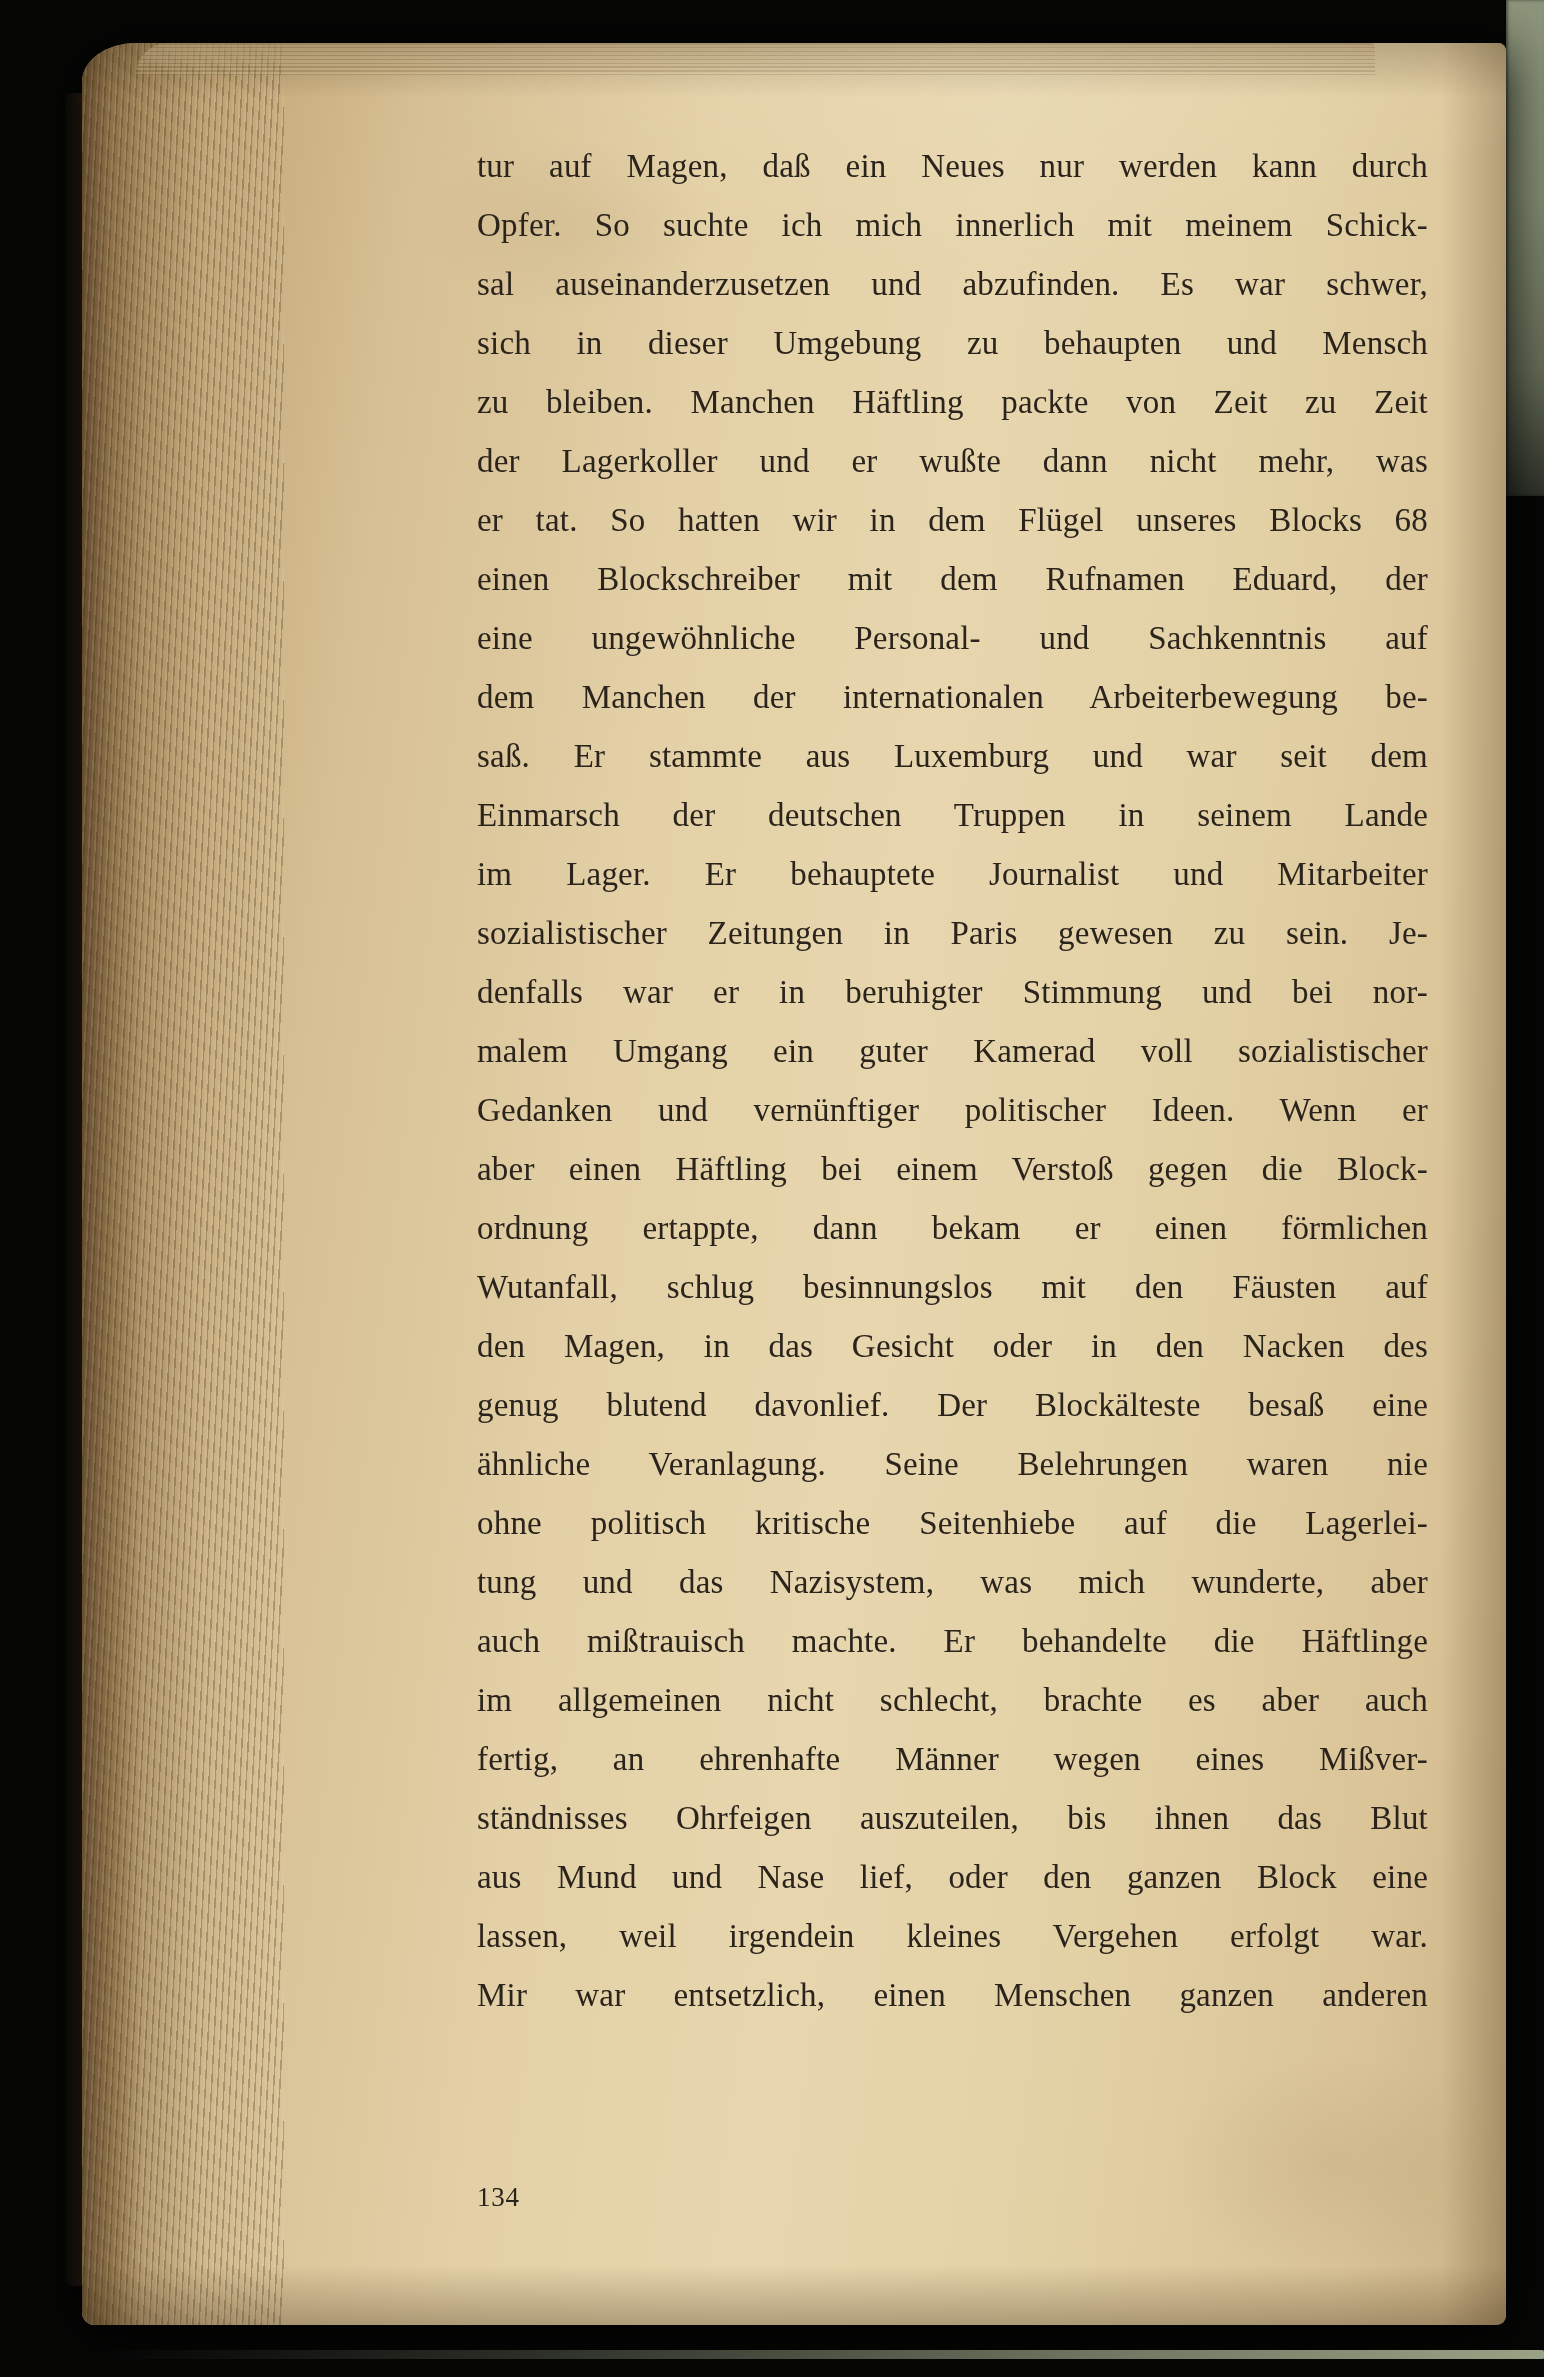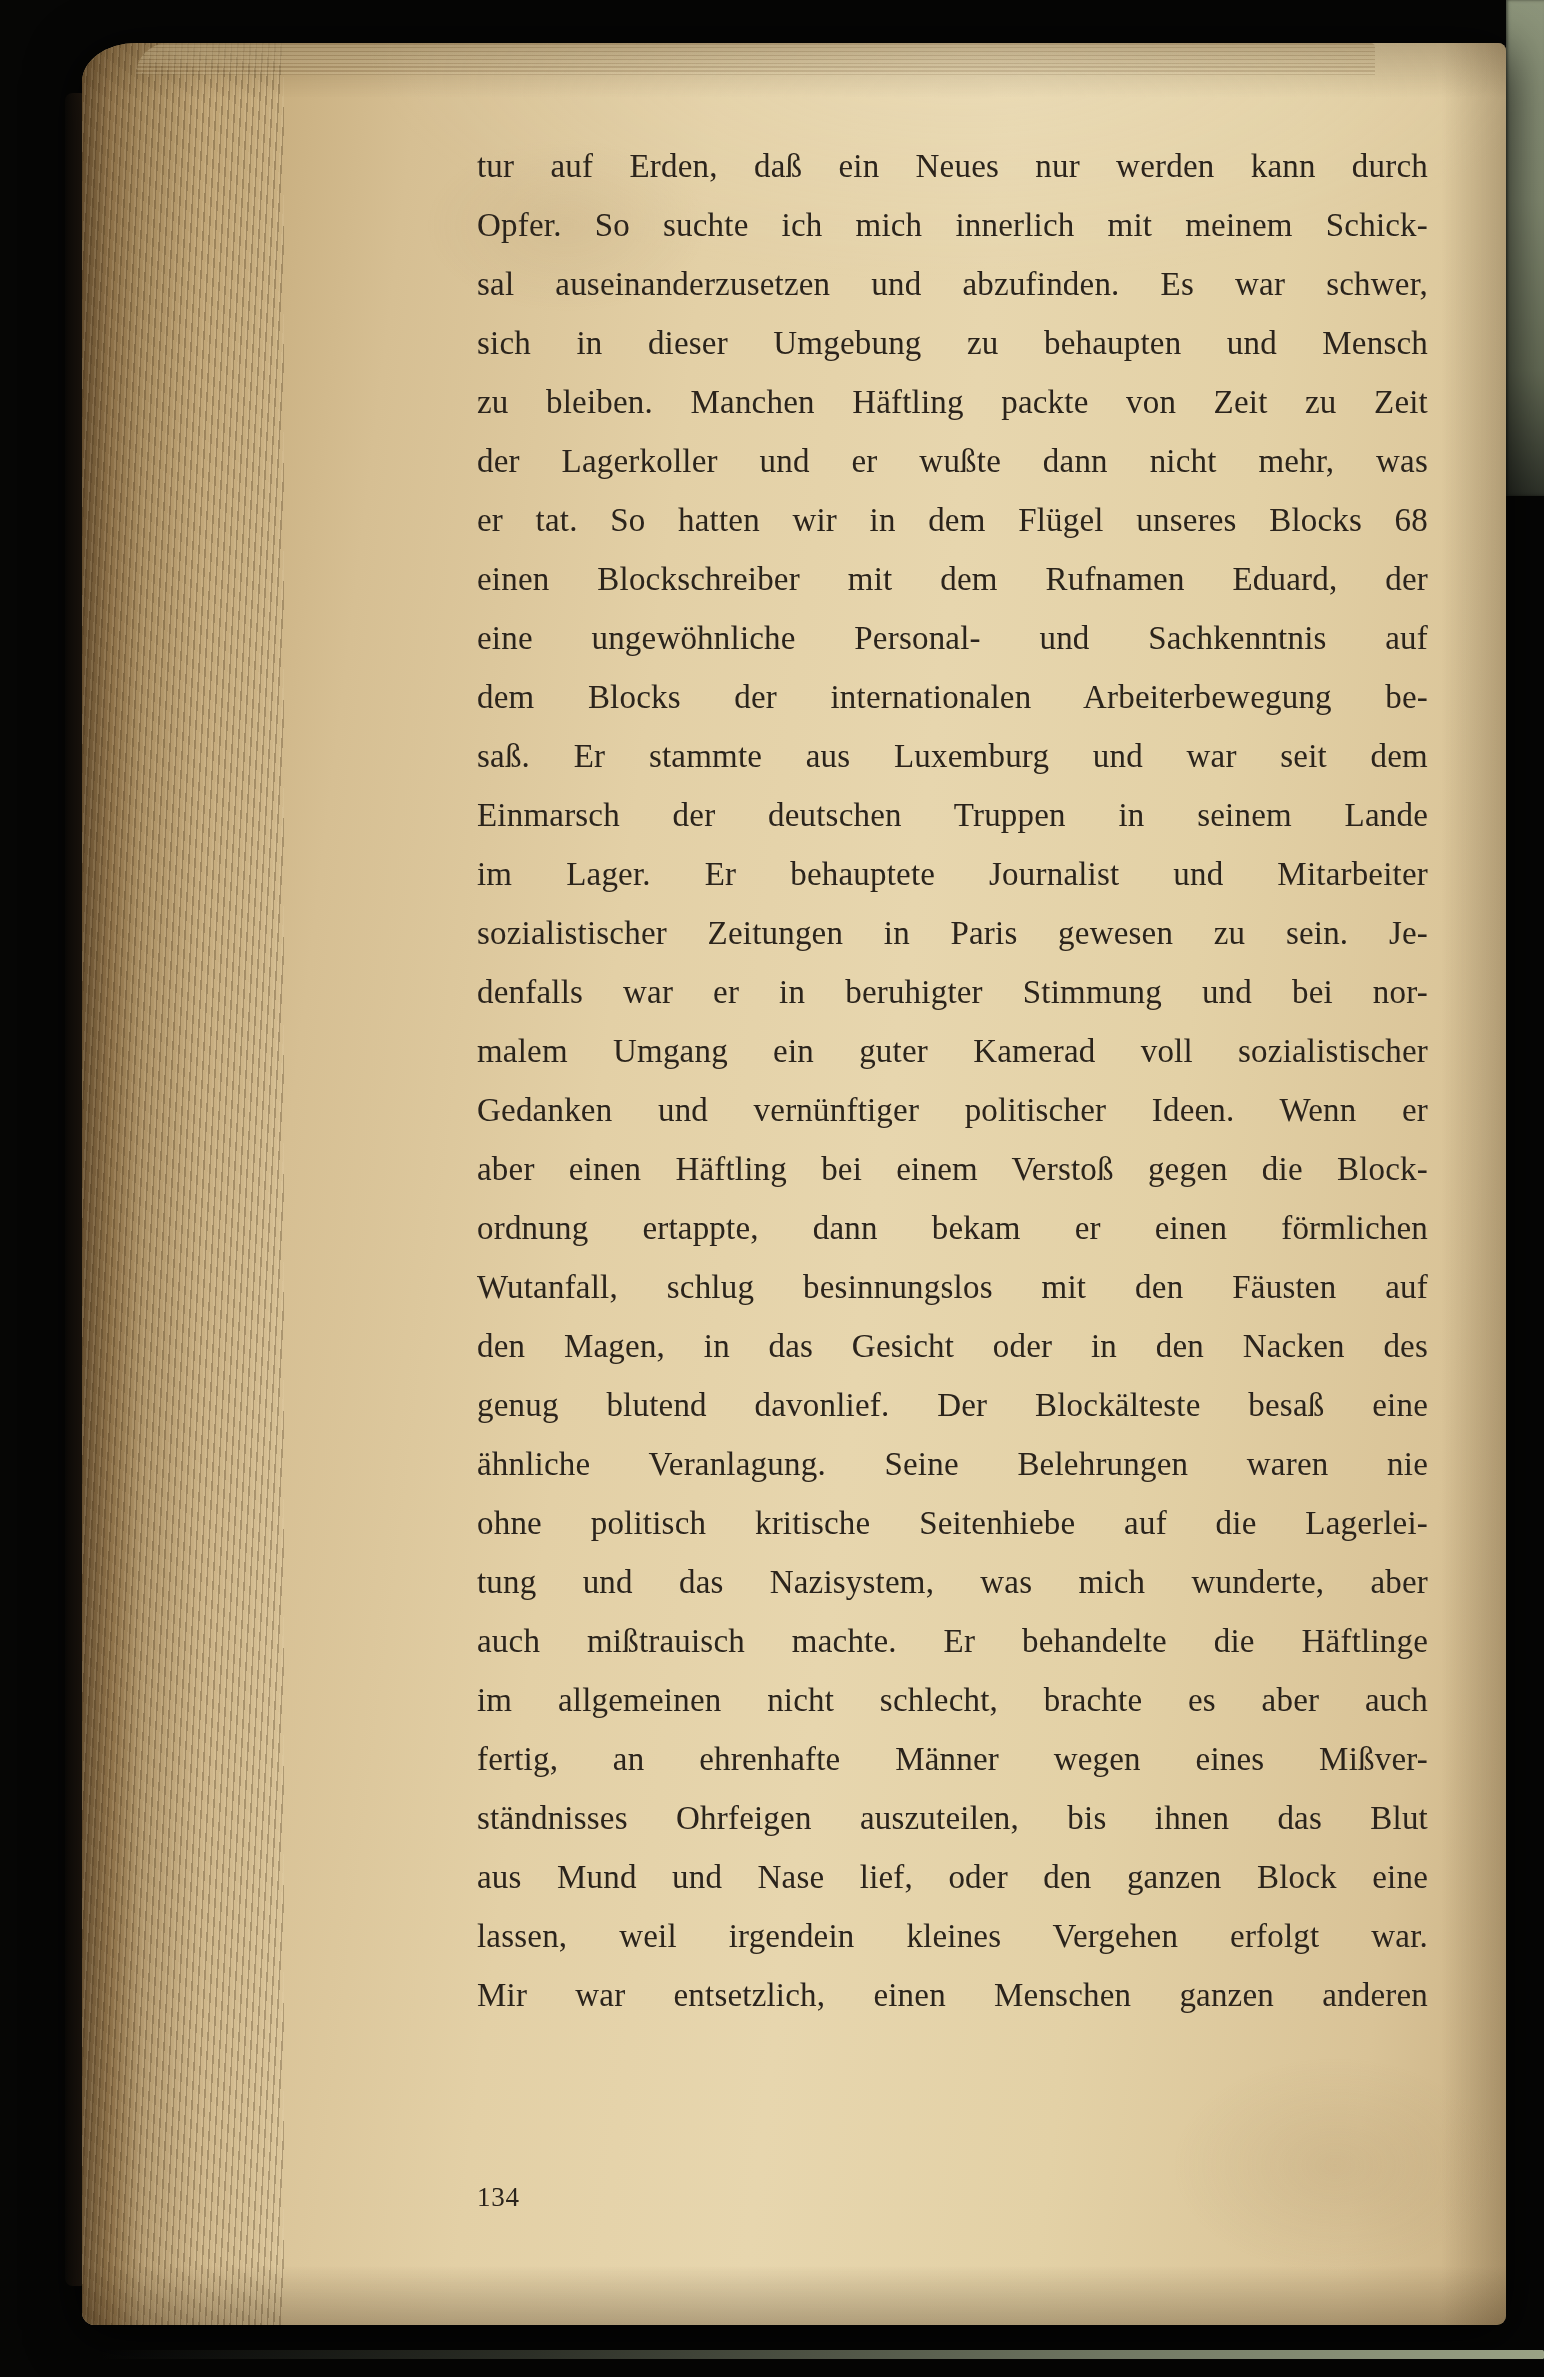--- a/index.html
+++ b/index.html
@@ -144,30 +144,30 @@
   <div class="book-board"></div>
 
   <div class="cover-strip"></div>
 
   <div class="page">
     <div class="edge-texture"></div>
     <div class="top-edge-texture"></div>
     <div class="page-shading"></div>
 
     <div class="textblock">
-        <div class="text-line">tur auf Erden, daß ein Neues nur werden kann durch</div>
+        <div class="text-line">tur auf Magen, daß ein Neues nur werden kann durch</div>
         <div class="text-line">Opfer. So suchte ich mich innerlich mit meinem Schick-</div>
         <div class="text-line">sal auseinanderzusetzen und abzufinden. Es war schwer,</div>
         <div class="text-line">sich in dieser Umgebung zu behaupten und Mensch</div>
         <div class="text-line">zu bleiben. Manchen Häftling packte von Zeit zu Zeit</div>
         <div class="text-line">der Lagerkoller und er wußte dann nicht mehr, was</div>
         <div class="text-line">er tat. So hatten wir in dem Flügel unseres Blocks 68</div>
         <div class="text-line">einen Blockschreiber mit dem Rufnamen Eduard, der</div>
         <div class="text-line">eine ungewöhnliche Personal- und Sachkenntnis auf</div>
-        <div class="text-line">dem Blocks der internationalen Arbeiterbewegung be-</div>
+        <div class="text-line">dem Manchen der internationalen Arbeiterbewegung be-</div>
         <div class="text-line">saß. Er stammte aus Luxemburg und war seit dem</div>
         <div class="text-line">Einmarsch der deutschen Truppen in seinem Lande</div>
         <div class="text-line">im Lager. Er behauptete Journalist und Mitarbeiter</div>
         <div class="text-line">sozialistischer Zeitungen in Paris gewesen zu sein. Je-</div>
         <div class="text-line">denfalls war er in beruhigter Stimmung und bei nor-</div>
         <div class="text-line">malem Umgang ein guter Kamerad voll sozialistischer</div>
         <div class="text-line">Gedanken und vernünftiger politischer Ideen. Wenn er</div>
         <div class="text-line">aber einen Häftling bei einem Verstoß gegen die Block-</div>
         <div class="text-line">ordnung ertappte, dann bekam er einen förmlichen</div>
         <div class="text-line">Wutanfall, schlug besinnungslos mit den Fäusten auf</div>

